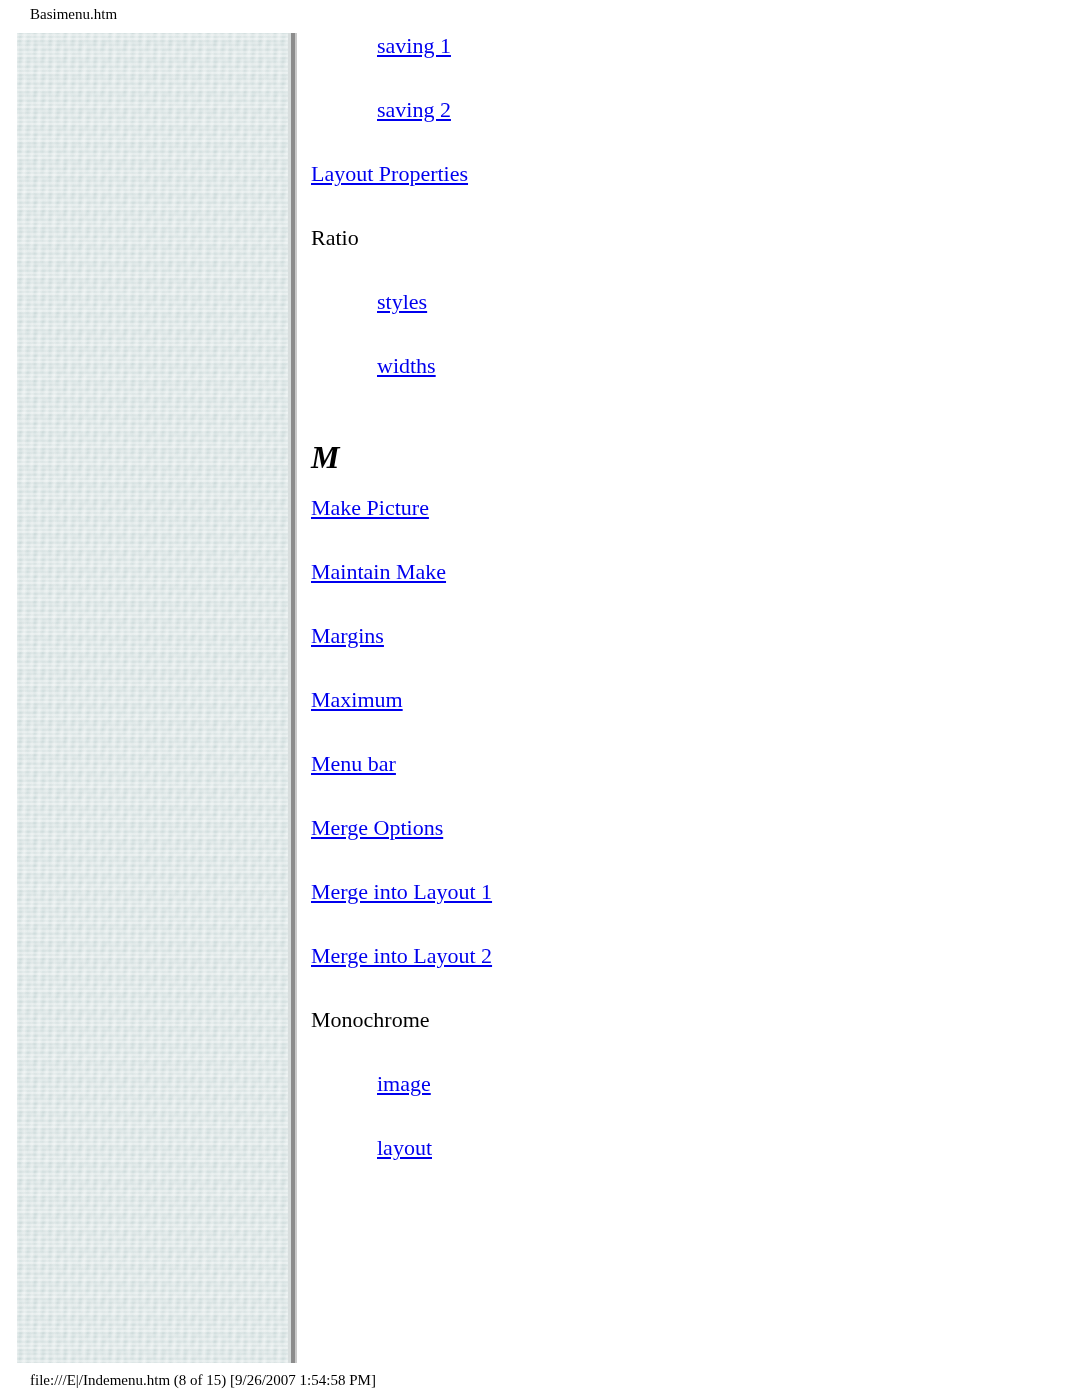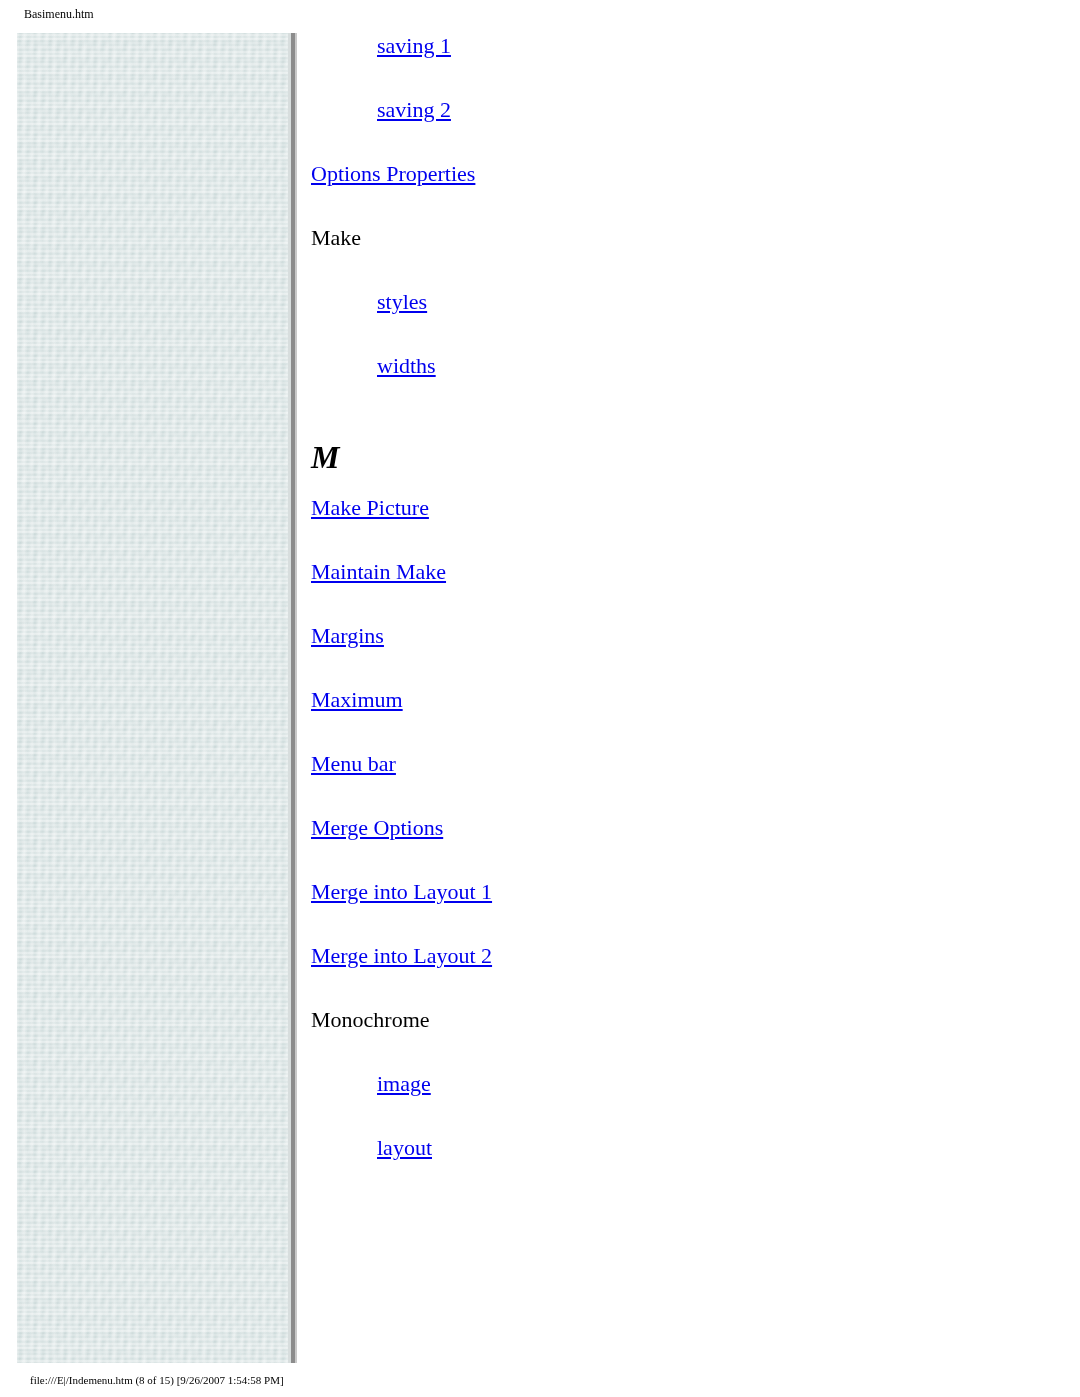--- a/index.html
+++ b/index.html
@@ -12,23 +12,23 @@
     height: 1397px;
     position: relative;
     overflow: hidden;
     font-family: "Liberation Serif", "DejaVu Serif", serif;
     color: #000000;
   }
 
   
   .page-header {
     position: absolute;
-    left: 24px;
+    left: 30px;
     top: 5px;
-    font-size: 12px;
+    font-size: 15px;
     line-height: 18px;
     color: #000000;
     white-space: nowrap;
   }
 
   
   .side-strip {
     position: absolute;
     left: 17px;
     top: 33px;
@@ -118,40 +118,40 @@
     padding-top: 22px;
     box-sizing: border-box;
     white-space: nowrap;
   }
 
   
   .page-footer {
     position: absolute;
     left: 30px;
     top: 1371px;
-    font-size: 11px;
+    font-size: 15px;
     line-height: 19px;
     color: #000000;
     white-space: nowrap;
   }
 </style>
 </head>
 <body>
 
 <div class="page-header">Basimenu.htm</div>
 
 <div class="side-strip"></div>
 <div class="side-strip-shadow"></div>
 
 <div class="content">
   <div>
       <div class="entry level-2"><a href="#">saving 1</a></div>
       <div class="entry level-2"><a href="#">saving 2</a></div>
-      <div class="entry"><a href="#">Options Properties</a></div>
-      <div class="entry"><span class="plain">Make</span></div>
+      <div class="entry"><a href="#">Layout Properties</a></div>
+      <div class="entry"><span class="plain">Ratio</span></div>
       <div class="entry level-2"><a href="#">styles</a></div>
       <div class="entry level-2"><a href="#">widths</a></div>
     </div>
   <div class="letter-heading">M</div>
   <div>
       <div class="entry"><a href="#">Make Picture</a></div>
       <div class="entry"><a href="#">Maintain Make</a></div>
       <div class="entry"><a href="#">Margins</a></div>
       <div class="entry"><a href="#">Maximum</a></div>
       <div class="entry"><a href="#">Menu bar</a></div>

